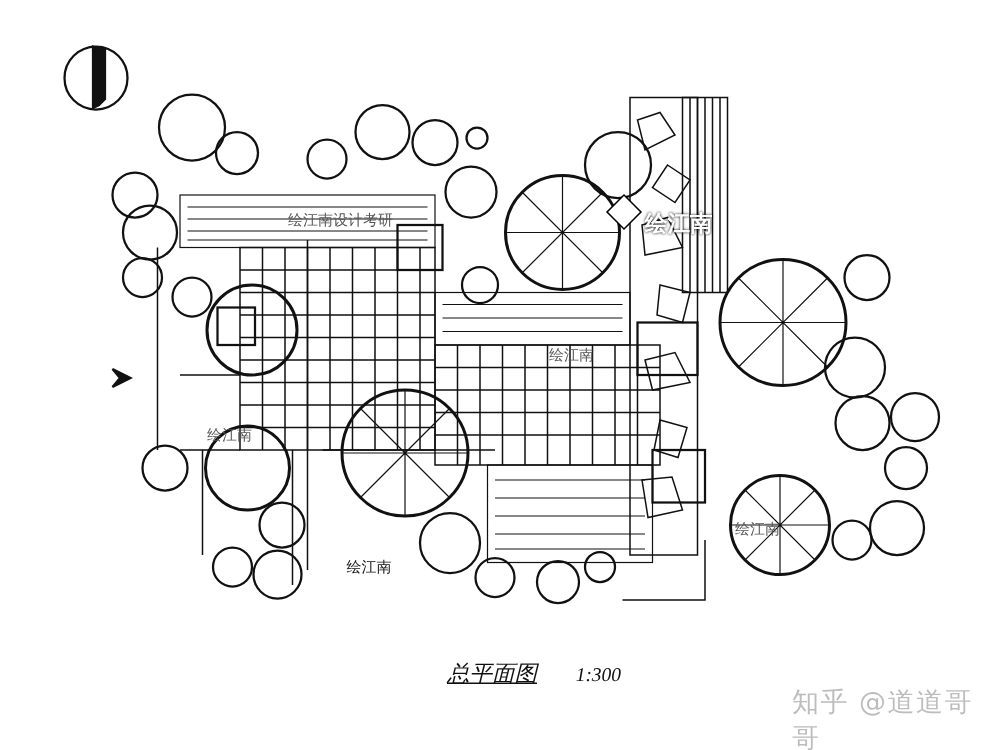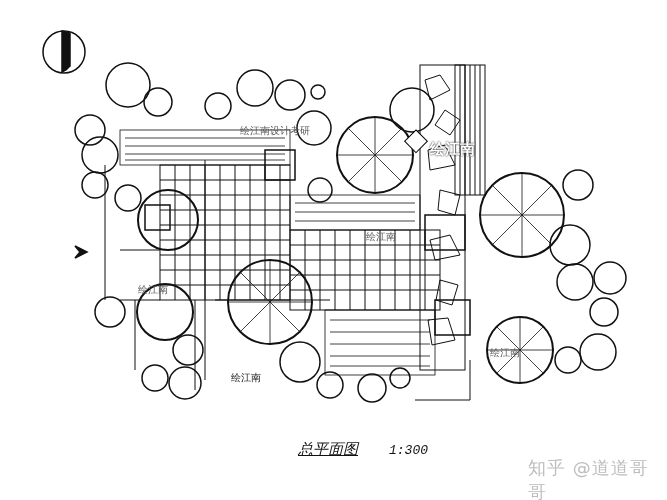--- a/index.html
+++ b/index.html
@@ -1,19 +1,19 @@
 <!DOCTYPE html>
 <html><head>
 <meta charset="utf-8">
 <style>
   html,body{margin:0;padding:0;background:#ffffff;}
   body{width:667px;height:500px;position:relative;overflow:hidden;font-family:"DejaVu Sans",sans-serif;}
   #plan{position:absolute;left:0;top:0;width:667px;height:500px;}
   .lbl{position:absolute;font-size:10px;color:#555;white-space:nowrap;}
-  .title{position:absolute;left:298px;top:440px;font-family:Liberation Mono, monospace;font-size:15px;color:#111;text-align:center;}
+  .title{position:absolute;left:298px;top:440px;font-family:Liberation Serif, serif;font-size:15px;color:#111;text-align:center;}
   .title .t{text-decoration:underline;font-style:italic;}
   .title .s{margin-left:22px;font-style:italic;font-size:13px;}
   .wm{position:absolute;left:528px;top:456px;font-size:18px;color:#bdbdbd;letter-spacing:1px;}
   .wm2{position:absolute;left:430px;top:140px;font-size:15px;color:#fff;font-weight:bold;text-shadow:0 0 2px #000;}
 </style>
 </head>
 <body>
 
 <svg id="plan" viewBox="0 0 667 500" xmlns="http://www.w3.org/2000/svg">
   <g stroke="#111" fill="none" stroke-width="1.5">
@@ -97,21 +97,21 @@
     </g>
 
     <path stroke-width="1" d="M105 165 V300 M120 250 H160 M120 300 H160 M135 300 V370 M205 160 V380 M195 300 V390 M215 300 H330 M470 360 V400 H415"></path>
   </g>
 
   <g transform="translate(416 130) rotate(45)">
     <rect x="0" y="0" width="16" height="16" fill="#fff" stroke="#000" stroke-width="1"></rect>
   </g>
 </svg>
 
-<span class="lbl" style="left:192px;top:124px;margin-left:48px;">绘江南设计考研</span>
+<span class="lbl" style="left:192px;top:140px;">绘江南设计考研</span>
 <span class="lbl" style="left:366px;top:230px;">绘江南</span>
 <span class="lbl" style="left:138px;top:283px;">绘江南</span>
 <span class="lbl" style="left:490px;top:346px;">绘江南</span>
 <span class="lbl" style="left:231px;top:371px;color:#111;">绘江南</span>
 
 <span class="wm2">绘江南</span>
 
 <div class="title">
   <span class="t">总平面图</span>
   <span class="s">1:300</span>

